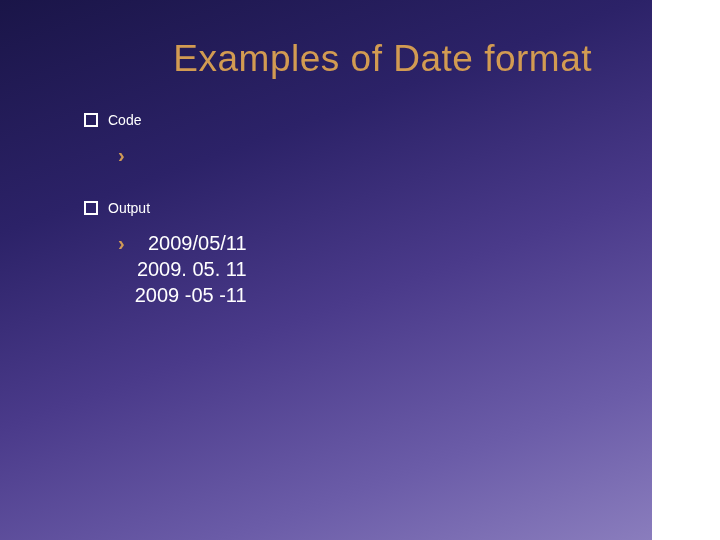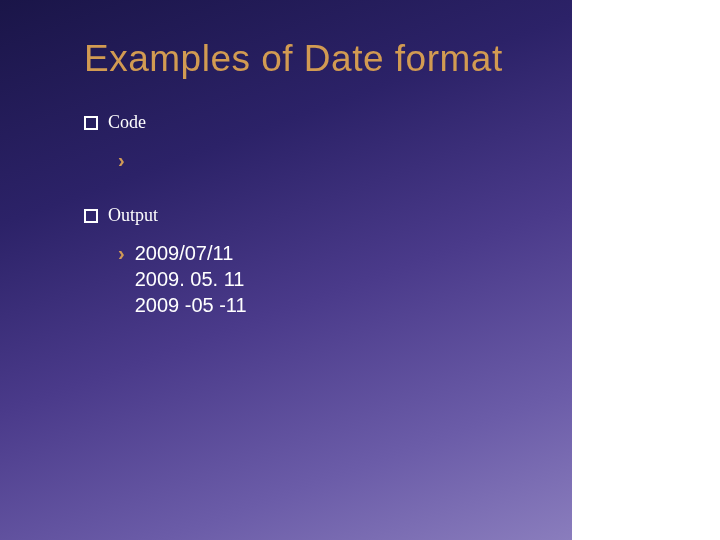--- a/index.html
+++ b/index.html
@@ -3,46 +3,46 @@
 <meta charset="utf-8">
 <style>
   html, body {
     margin: 0;
     padding: 0;
     width: 720px;
     height: 540px;
     overflow: hidden;
   }
   .slide {
-    width: 572px;
+    width: 652px;
     height: 540px;
     background: linear-gradient(160deg, #1a1548 0%, #2c2268 30%, #4a3a8a 55%, #6b5ca8 80%, #8a7dbd 100%);
     position: relative;
     font-family: Arial, "Helvetica Neue", sans-serif;
     color: #ffffff;
     box-sizing: border-box;
     padding: 38px 60px 11px 84px;
+    text-align: right;
   }
   .title {
     font-size: 37px;
     font-weight: 400;
     color: #d29b52;
     margin: 0 0 32px 0;
     letter-spacing: 0.5px;
   }
   .section {
     margin-bottom: 32px;
   }
   .section-head {
     display: flex;
     align-items: center;
-    font-size: 18px;
+    font-size: 14px;
     color: #ffffff;
     margin-bottom: 14px;
-    font-family: Liberation Serif, serif;
   }
   .box-bullet {
     display: inline-block;
     width: 14px;
     height: 14px;
     border: 2px solid #ffffff;
     margin-right: 10px;
     box-sizing: border-box;
   }
   .sub {
@@ -80,18 +80,18 @@
     </div>
   </div>
 
   <div class="section">
     <div class="section-head">
       <span class="box-bullet"></span>
       <span>Output</span>
     </div>
     <div class="sub">
       <span class="chevron">›</span>
-      <div class="body-text">2009/07/11
+      <div class="body-text">2009/05/11
 2009. 05. 11
 2009 -05 -11</div>
     </div>
   </div>
 </div>
 
 </body></html>

